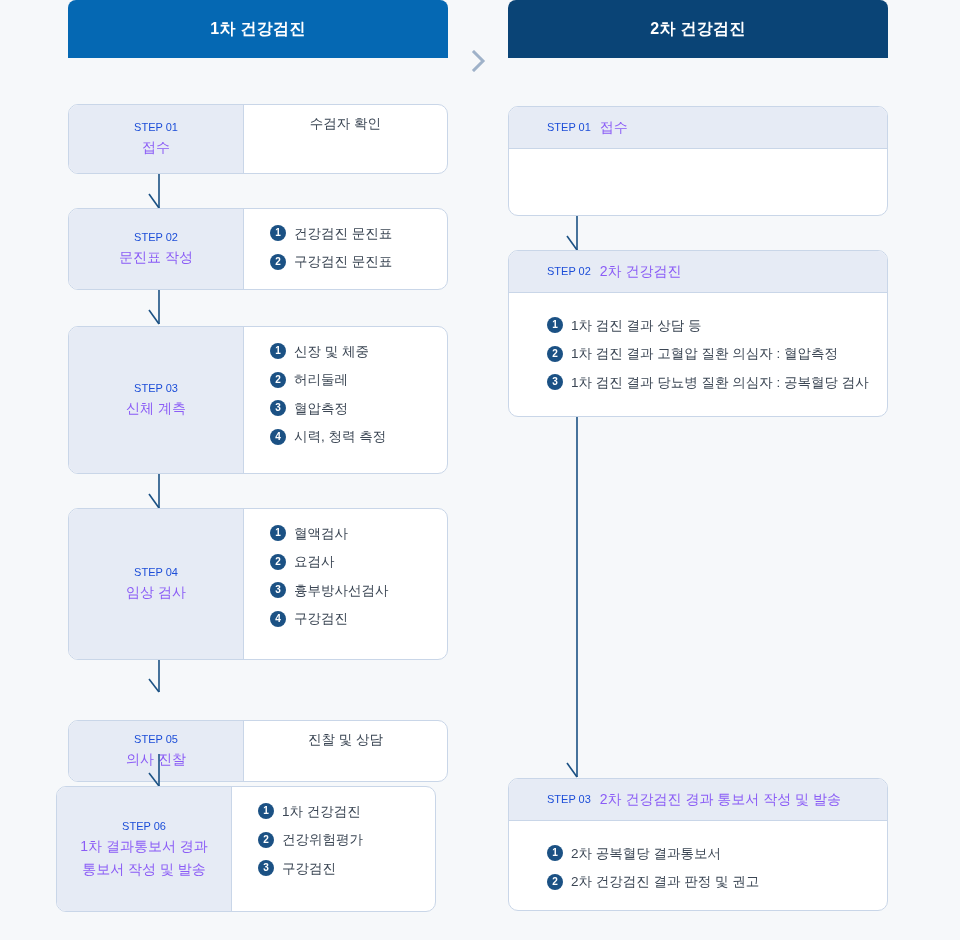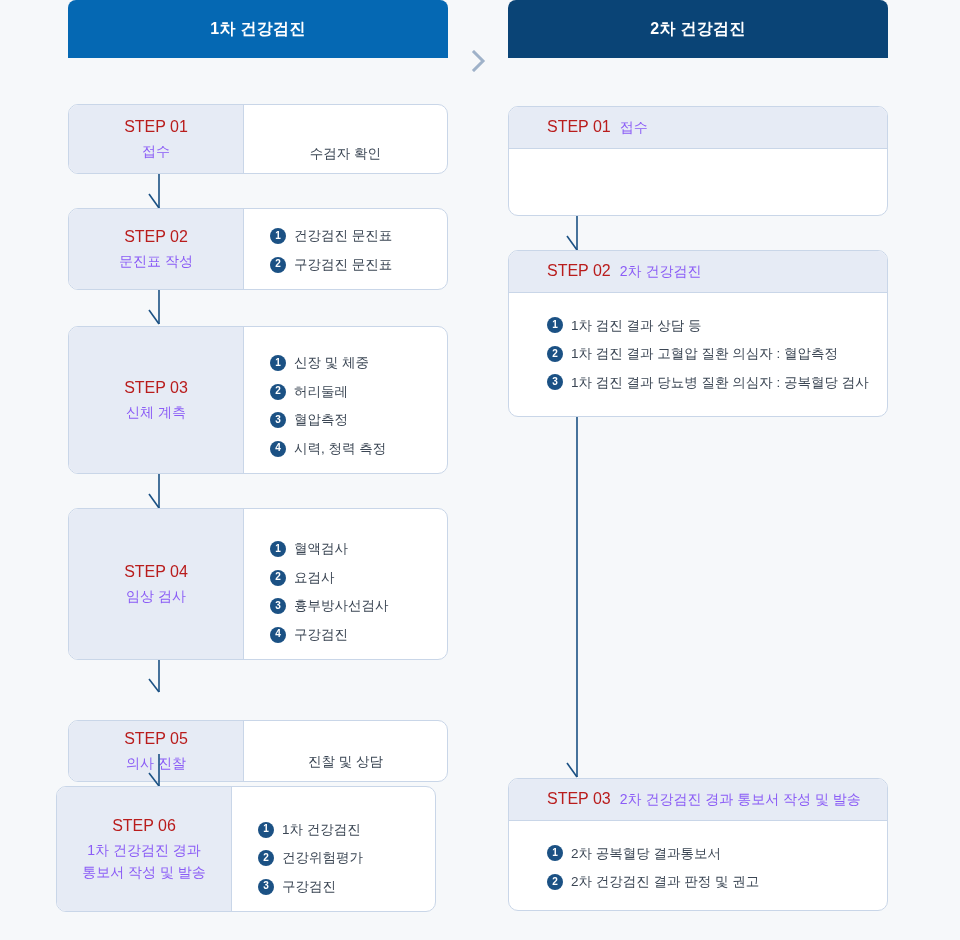--- a/index.html
+++ b/index.html
@@ -78,36 +78,36 @@
     border-right: 1px solid #c9d6e8;
     display: flex;
     flex-direction: column;
     align-items: center;
     justify-content: center;
     text-align: center;
     padding: 6px 4px;
     box-sizing: border-box;
   }
   .step-no {
-    color: #b91c1c;
-    font-size: 16px;
+    color: #1d4ed8;
+    font-size: 11px;
     line-height: 1.55;
     white-space: nowrap;
   }
   .step-title {
     color: #8b5cf6;
     font-size: 14px;
     font-weight: normal;
     line-height: 1.6;
   }
   .step-card-body {
     flex: 1 1 auto;
     display: flex;
     flex-direction: column;
-    justify-content: flex-end;
+    justify-content: flex-start;
     padding: 10px 0 10px 26px;
     box-sizing: border-box;
   }
   .step-card-body.is-centered {
     align-items: center;
     padding-left: 0;
   }
   .plain-text {
     font-size: 13.5px;
     color: #3b4654;
@@ -312,21 +312,21 @@
   <div class="connector" style="left:148px; top:754px;">
     <svg width="24" height="34" viewBox="0 0 24 34" aria-hidden="true">
       <path d="M11 0 L11 32" stroke="#1b5184" stroke-width="1.6" fill="none"></path>
       <path d="M11 32 L1 19" stroke="#1b5184" stroke-width="1.6" fill="none"></path>
     </svg>
   </div>
 
   <div class="step-card" style="left:56px; top:786px; height:126px;">
     <div class="step-card-label">
       <span class="step-no">STEP 06</span>
-      <span class="step-title">1차 건강검진 경과</span>
+      <span class="step-title">1차 결과통보서 경과</span>
       <span class="step-title">통보서 작성 및 발송</span>
     </div>
     <div class="step-card-body">
       <ul class="num-list">
         <li>
           <span class="num-badge">1</span>
           <span>1차 건강검진</span>
         </li>
         <li>
           <span class="num-badge">2</span>

